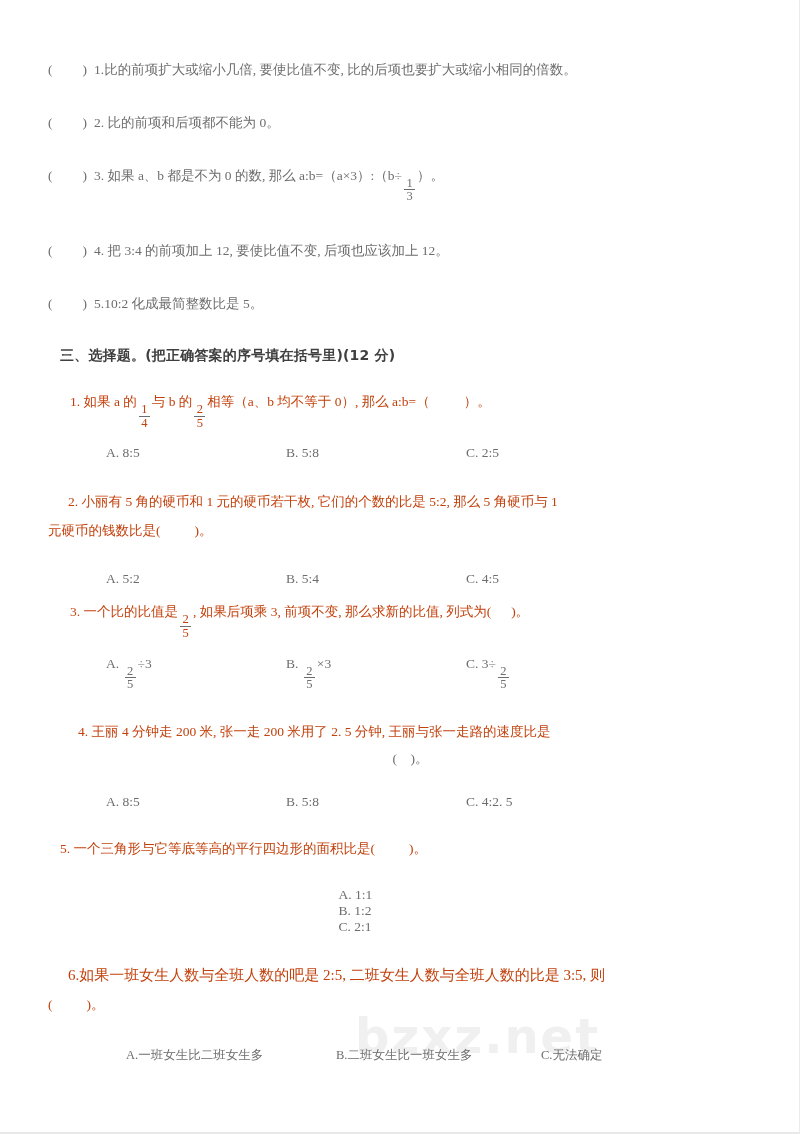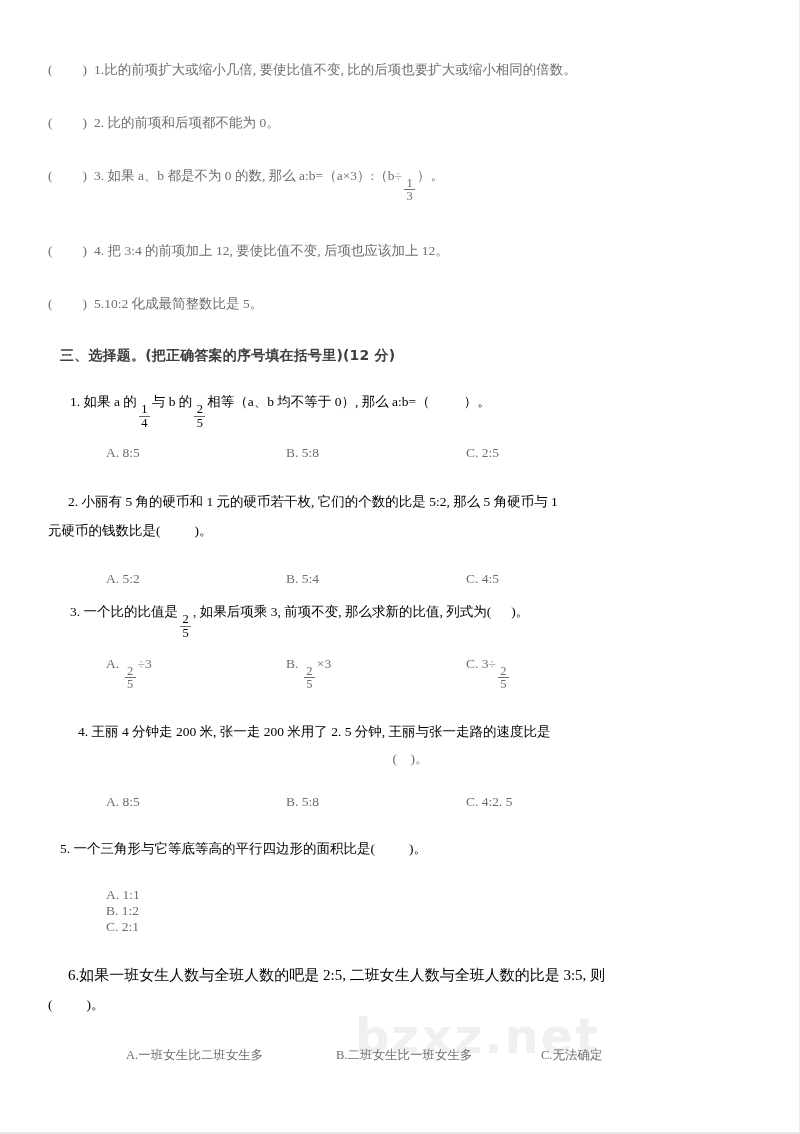--- a/index.html
+++ b/index.html
@@ -69,41 +69,41 @@
     font-family: "DejaVu Sans", "Liberation Sans", sans-serif;
     font-weight: bold;
     font-size: 14px;
     color: #3f3f3f;
     letter-spacing: 0.2px;
   }
 
   
   .q-block { margin-bottom: 14px; }
   .q-text {
-    color: #000000;
+    color: #c2410c;
     font-size: 13.5px;
     line-height: 1.7;
     margin-left: 22px;
     margin-bottom: 6px;
   }
   .q-text.nowrap { white-space: nowrap; }
   .q-text.hang { margin-left: 0px; }
   .q-center {
     text-align: center;
     color: #6d6d6d;
     font-size: 13.5px;
     margin-left: 22px;
   }
   .opts {
     display: flex;
     color: #6d6d6d;
     font-size: 13.5px;
     margin-top: 16px;
     margin-left: 58px;
-    align-items: flex-start;
+    align-items: center;
   }
   .opts .opt { white-space: nowrap; }
   .opt-a { width: 180px; }
   .opt-b { width: 180px; }
   .opt-c { width: 180px; }
 
   .opts.tight { margin-left: 78px; }
   .opts.tight .opt-a { width: 210px; }
   .opts.tight .opt-b { width: 205px; }
   .opts.tight .opt-c { width: auto; }

